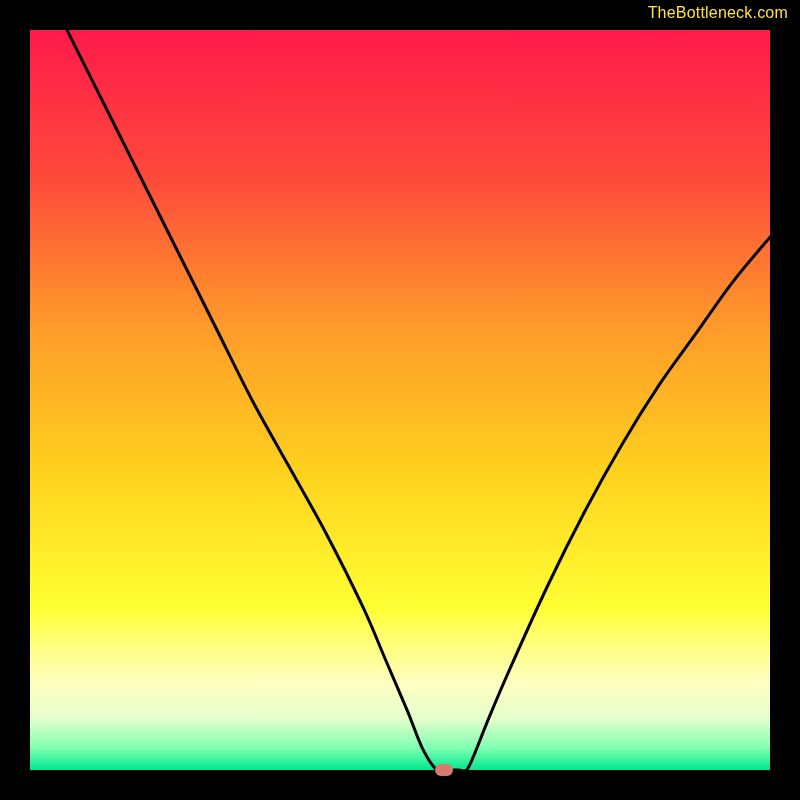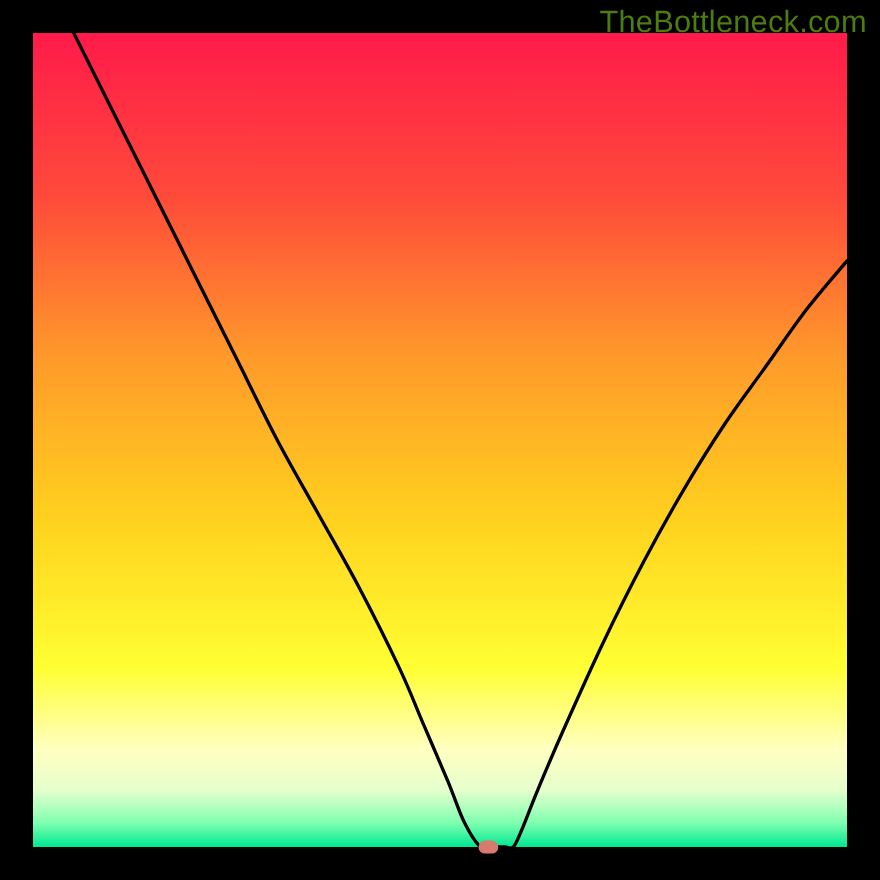--- a/index.html
+++ b/index.html
@@ -14,22 +14,22 @@
   .container {
     position: relative;
     width: 800px;
     height: 800px;
     background: #000;
   }
   .watermark {
     position: absolute;
     top: 4px;
     right: 12px;
-    color: #4d7c0f;
-    font-size: 28px;
+    color: #fde047;
+    font-size: 16px;
     font-weight: 500;
     letter-spacing: 0.2px;
     z-index: 10;
     text-align: center;
   }
   .plot-frame {
     position: absolute;
     left: 30px;
     top: 30px;
     width: 740px;

